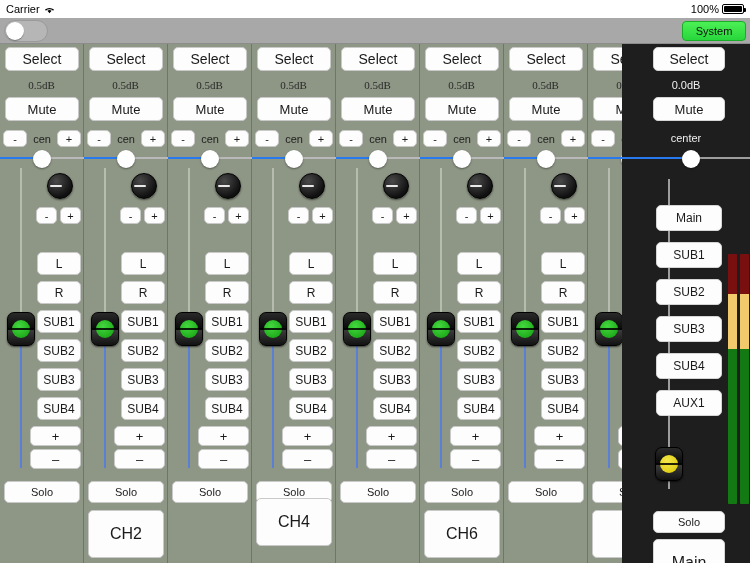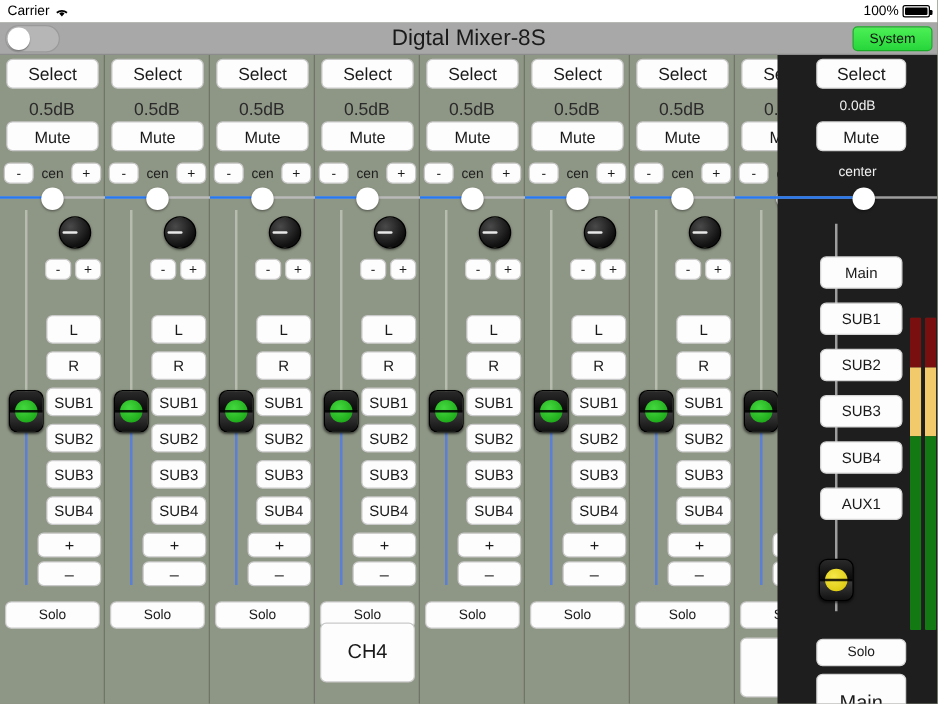--- a/index.html
+++ b/index.html
@@ -58,21 +58,21 @@
   .chan {
     position:absolute; top:0; width:84px; height:519px;
     background:#8e9685;
     border-right:1px solid #6f7667;
   }
   .btn {
     background:#fdfdfd; border:1px solid #c9c9c9; border-radius:5px;
     display:flex; align-items:center; justify-content:center;
     color:#1a1a1a; position:absolute;
   }
-  .db-lbl { position:absolute; width:100%; text-align:center; font-size:14px; color:#2a2a2a; }
+  .db-lbl { position:absolute; width:100%; text-align:center; font-size:11px; color:#2a2a2a;font-family:Liberation Serif, serif; }
   .pm-lbl { position:absolute; text-align:center; font-size:11px; color:#1f1f1f; }
 
   
   .pan { position:absolute; height:20px; left:0; width:84px; }
   .pan .trk { position:absolute; left:0; top:9px; width:84px; height:2px; background:#b9b9b9; }
   .pan .fill { position:absolute; left:0; top:9px; width:50%; height:2px; background:#2878f0; }
   .pan .knob { position:absolute; left:50%; top:2px; margin-left:-9px;
                width:18px; height:18px; border-radius:50%; background:#fff;
                box-shadow:0 1px 2px rgba(0,0,0,.4); }
 
@@ -137,21 +137,20 @@
       <span class="batt">
           <i></i>
         </span>
     </div>
   </div>
 
   <div class="header">
     <div class="toggle">
         <i></i>
       </div>
-    <div class="header-title">Digtal Mixer-8S</div>
     <div class="sysbtn">System</div>
   </div>
 
   <div class="chan-area" id="chan-area">
       <div class="chan" style="left: 0px;">
     <div class="btn" style="left:5px;top:3px;width:74px;height:24px;font-size:14px">Select</div>
 
     <div class="db-lbl" style="top:35px">0.5dB</div>
 
     <div class="btn" style="left:5px;top:53px;width:74px;height:24px;font-size:13px">Mute</div>
@@ -233,20 +232,21 @@
     <div class="btn" style="left:37px;top:266px;width:44px;height:23px;font-size:12px">SUB1</div>
     <div class="btn" style="left:37px;top:295px;width:44px;height:23px;font-size:12px">SUB2</div>
     <div class="btn" style="left:37px;top:324px;width:44px;height:23px;font-size:12px">SUB3</div>
     <div class="btn" style="left:37px;top:353px;width:44px;height:23px;font-size:12px">SUB4</div>
 
     <div class="btn" style="left:30px;top:382px;width:51px;height:20px;font-size:13px">+</div>
     <div class="btn" style="left:30px;top:405px;width:51px;height:20px;font-size:13px">–</div>
 
     <div class="btn" style="left:4px;top:437px;width:76px;height:22px;font-size:11px">Solo</div>
 
+    <div class="btn" style="left:4px;top:466px;width:76px;height:48px;font-size:16px">CH2</div>
   </div>
       <div class="chan" style="left: 168px;">
     <div class="btn" style="left:5px;top:3px;width:74px;height:24px;font-size:14px">Select</div>
 
     <div class="db-lbl" style="top:35px">0.5dB</div>
 
     <div class="btn" style="left:5px;top:53px;width:74px;height:24px;font-size:13px">Mute</div>
 
     <div class="btn" style="left:3px;top:86px;width:24px;height:17px;font-size:11px">-</div>
     <div class="pm-lbl" style="left:27px;top:89px;width:30px">cen</div>
@@ -418,20 +418,21 @@
     <div class="btn" style="left:37px;top:266px;width:44px;height:23px;font-size:12px">SUB1</div>
     <div class="btn" style="left:37px;top:295px;width:44px;height:23px;font-size:12px">SUB2</div>
     <div class="btn" style="left:37px;top:324px;width:44px;height:23px;font-size:12px">SUB3</div>
     <div class="btn" style="left:37px;top:353px;width:44px;height:23px;font-size:12px">SUB4</div>
 
     <div class="btn" style="left:30px;top:382px;width:51px;height:20px;font-size:13px">+</div>
     <div class="btn" style="left:30px;top:405px;width:51px;height:20px;font-size:13px">–</div>
 
     <div class="btn" style="left:4px;top:437px;width:76px;height:22px;font-size:11px">Solo</div>
 
+    <div class="btn" style="left:4px;top:466px;width:76px;height:48px;font-size:16px">CH6</div>
   </div>
       <div class="chan" style="left: 504px;">
     <div class="btn" style="left:5px;top:3px;width:74px;height:24px;font-size:14px">Select</div>
 
     <div class="db-lbl" style="top:35px">0.5dB</div>
 
     <div class="btn" style="left:5px;top:53px;width:74px;height:24px;font-size:13px">Mute</div>
 
     <div class="btn" style="left:3px;top:86px;width:24px;height:17px;font-size:11px">-</div>
     <div class="pm-lbl" style="left:27px;top:89px;width:30px">cen</div>

